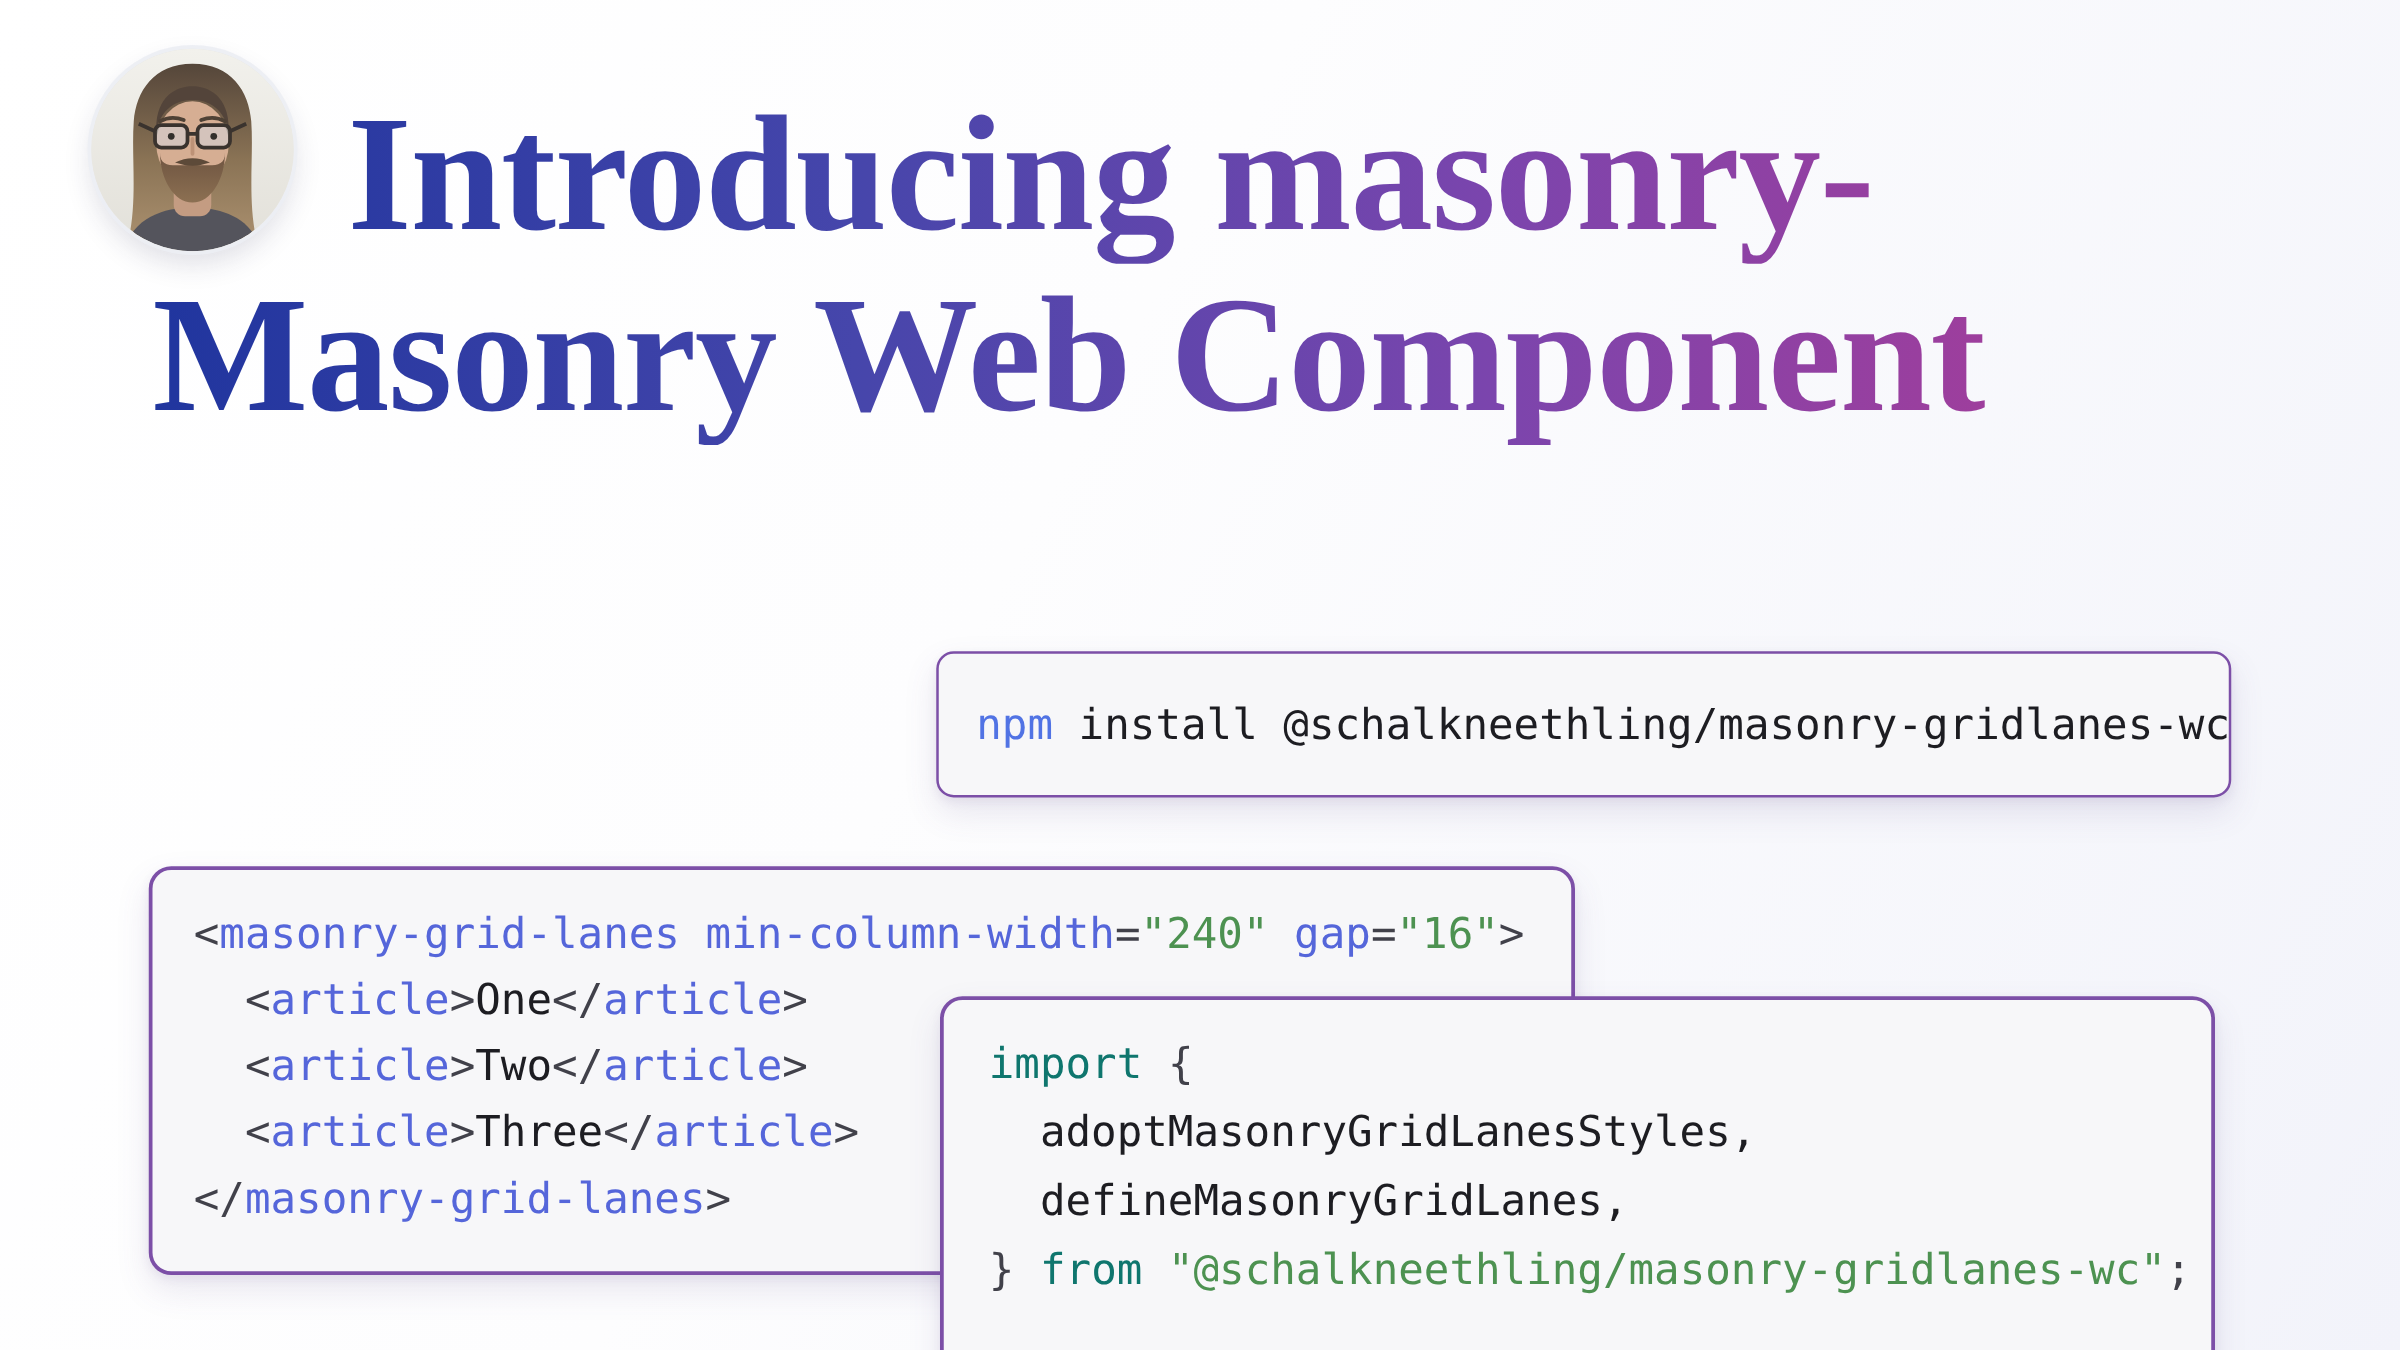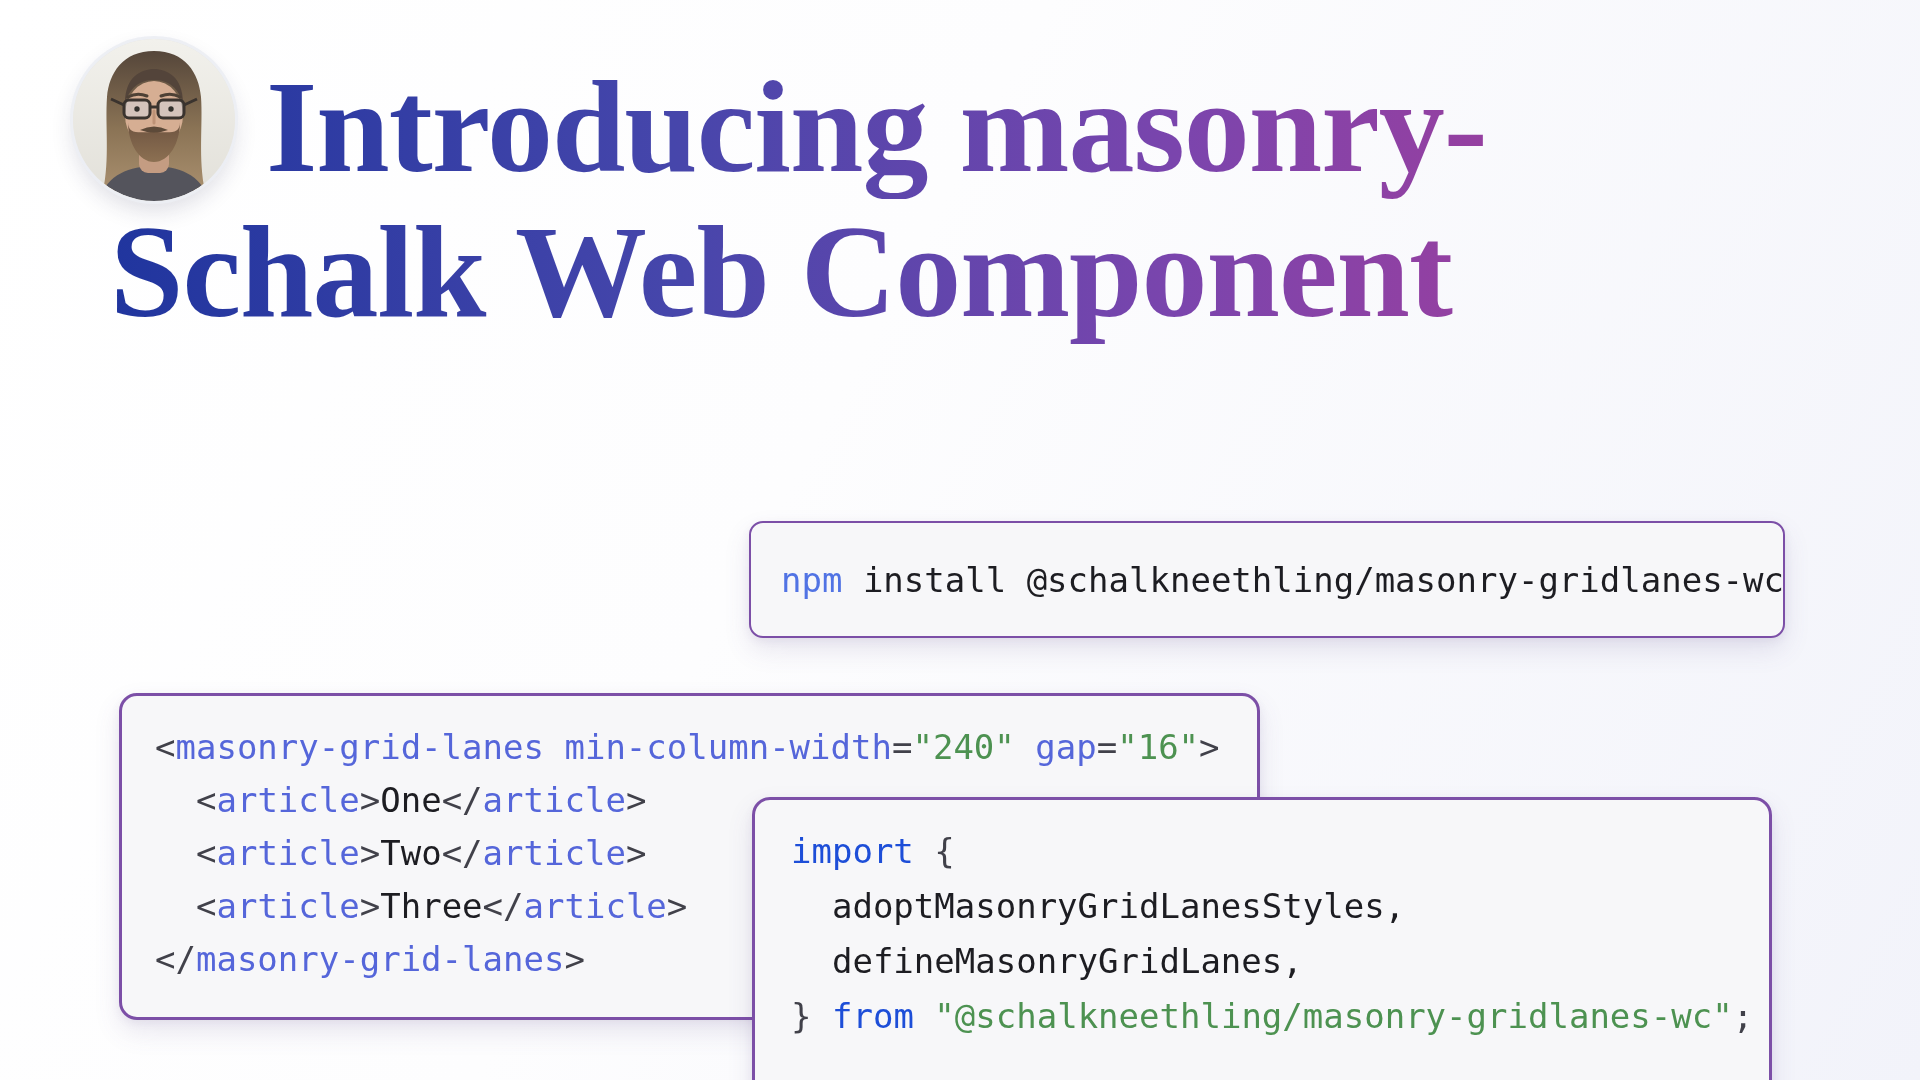--- a/index.html
+++ b/index.html
@@ -14,21 +14,21 @@
   
   .avatar{
     position:absolute;left:73px;top:39px;width:162px;height:162px;
     border-radius:50%;overflow:hidden;
     box-shadow:0 0 0 3px rgba(236,238,243,.95),0 10px 22px rgba(40,40,80,.15);
     background:#e9e8e3;
   }
   .avatar svg{display:block;width:100%;height:100%}
   
   .title{
-    position:absolute;left:106px;top:50px;width:1700px;margin:4px;
+    position:absolute;left:106px;top:50px;width:1700px;margin:16px;
     font-family:"Liberation Serif","DejaVu Serif",serif;
     font-weight:700;font-size:132px;line-height:145px;letter-spacing:-1px;
   }
   .t-line{
     display:block;white-space:nowrap;
     background:linear-gradient(90deg,#20359e 0%,#4646ab 33%,#7b45ad 63%,#b23a93 100%);
     -webkit-background-clip:text;background-clip:text;
     color:transparent;-webkit-text-fill-color:transparent;
   }
   .t-first{padding-left:156px}
@@ -54,21 +54,21 @@
   .code{
     font-family:"DejaVu Sans Mono","Liberation Mono",monospace;
     font-size:34px;font-weight:500;color:#1d1d22;
   }
   .cl{white-space:pre}
   .html-box .cl{line-height:53px}
   .import-box .cl{line-height:55px}
   .tk-tag{color:#5566da}
   .tk-pn{color:#41414a}
   .tk-str{color:#4d9251}
-  .tk-kw{color:#1d4ed8}
+  .tk-kw{color:#0f766e}
   .tk-pl{color:#1d1d22}
   .tk-cmd{color:#5173e4}
 </style>
 </head>
 <body>
 
 <div class="page">
 
   <div class="avatar">
     <svg viewBox="0 0 162 162" aria-hidden="true">
@@ -107,21 +107,21 @@
         <circle cx="98" cy="70" r="2.7" fill="#33302c"></circle>
         <path d="M81 72 L81 84" stroke="#bd9277" stroke-width="3" stroke-linecap="round"></path>
         <path d="M55 83 C55 104 66 123 81 123 C96 123 107 104 107 83 C107 96 96 93 81 93 C66 93 55 96 55 83 Z" fill="url(#beardg)"></path>
         <path d="M67 91 Q81 84 95 91 Q81 96 67 91 Z" fill="#5d4a39"></path>
       </g>
     </svg>
   </div>
 
   <h1 class="title">
     <span class="t-line t-first">Introducing masonry-</span>
-    <span class="t-line">Schalk Web Component</span>
+    <span class="t-line">Masonry Web Component</span>
   </h1>
 
 
   <div class="box npm-box">
     <code class="code">
         <div class="cl"><span class="tk-cmd">npm</span><span class="tk-pl"> install @schalkneethling/masonry-gridlanes-wc</span></div>
       </code>
   </div>
 
   <div class="box html-box">

